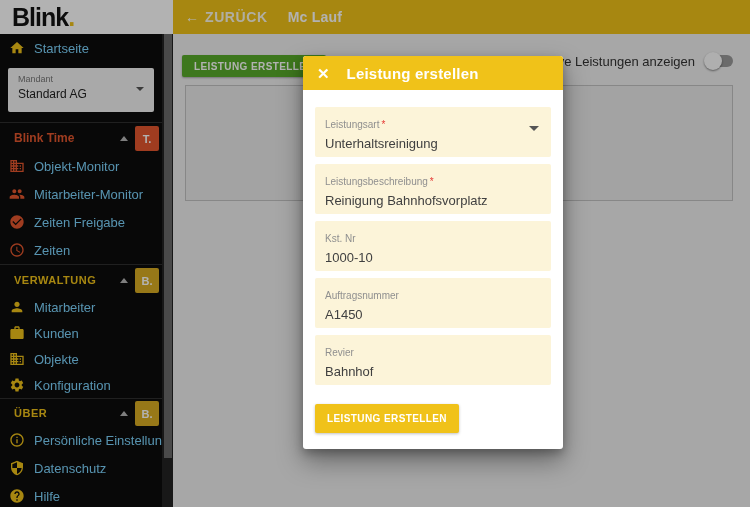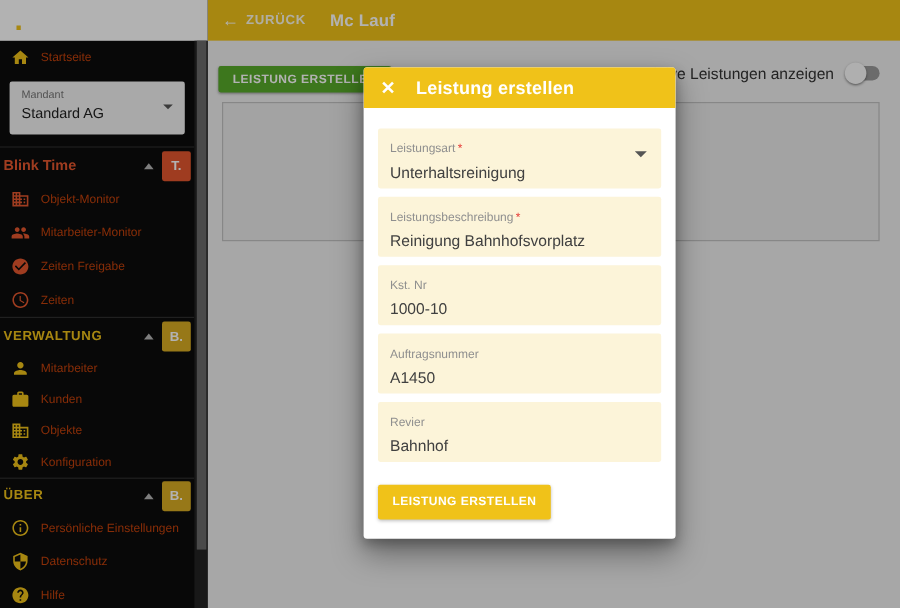--- a/index.html
+++ b/index.html
@@ -8,21 +8,21 @@
     font-family:"Liberation Sans", sans-serif;
     position:relative; overflow:hidden; background:#efefef;
   }
   
   .topbar {
     position:absolute; left:173px; top:0; right:0; height:34px;
     background:#f0c219; display:flex; align-items:center; padding:0 12px; z-index:1;
   }
   .back-btn { display:flex; align-items:center; gap:6px; color:#fff; cursor:pointer; }
   .back-arrow { font-size:14px; line-height:1; }
-  .back-label { font-size:11px; font-weight:bold; letter-spacing:.6px; opacity:.9; }
+  .back-label { font-size:14px; font-weight:bold; letter-spacing:.6px; opacity:.9; }
   .topbar-title { color:#fff; font-size:14px; font-weight:bold; margin-left:20px; letter-spacing:.2px; }
 
   
   .content { position:absolute; left:173px; top:34px; right:0; bottom:0; background:#efefef; z-index:1; }
   .create-btn {
     position:absolute; left:9px; top:21px; height:22px; padding:0 12px;
     background:#58ab2a; color:#fff; font-family:inherit; font-size:10px; font-weight:bold;
     letter-spacing:.4px; border:none; border-radius:2px; box-shadow:0 1px 2px rgba(0,0,0,.3); cursor:pointer;
   }
   .toggle-row { position:absolute; right:17px; top:16px; height:22px; display:flex; align-items:center; gap:12px; }
@@ -40,36 +40,36 @@
   
   .sidebar { position:absolute; left:0; top:0; width:173px; height:507px; background:#0c0c0c; z-index:2; }
   .logo-area { height:34px; background:#ffffff; display:flex; align-items:center; padding-left:12px; }
   .logo-text { font-size:25px; font-weight:bold; color:#141414; letter-spacing:-1px; }
   .logo-dot { font-size:25px; font-weight:bold; color:#f0c219; }
   .sb-scrollbar { position:absolute; right:0; top:34px; bottom:0; width:11px; background:#232323; }
   .sb-thumb { position:absolute; left:2px; right:1px; top:0; height:424px; background:#6b6b6b; cursor:pointer; }
   .sb-inner { position:absolute; left:0; right:11px; top:34px; bottom:0; overflow:hidden; }
 
   .sb-row { height:28px; display:flex; align-items:center; padding-left:9px; gap:9px; cursor:pointer; }
-  .sb-row-label { font-size:10px; color:#c2410c; white-space:nowrap; }
+  .sb-row-label { font-size:13px; color:#7dd3fc; white-space:nowrap; }
   .icon { width:16px; height:16px; flex:0 0 16px; display:block; }
   .icon svg { width:16px; height:16px; display:block; fill:currentColor; }
   .icon-home { color:#f0c219; }
 
   .mandant-box {
     margin:6px 8px 10px 8px; height:44px; background:#f2f2f2; border-radius:2px;
     padding:6px 10px 0; position:relative; cursor:pointer;
   }
   .mandant-label { font-size:9px; color:#777; }
   .mandant-value { font-size:12px; color:#222; margin-top:3px; }
   .caret-down { width:0; height:0; border-left:4px solid transparent; border-right:4px solid transparent; border-top:4px solid #555; position:absolute; right:10px; top:19px; }
 
   .sb-section-header {
     border-top:1px solid #2e2e2e; height:30px; position:relative;
-    display:flex; align-items:center; padding-left:3px; cursor:pointer;
+    display:flex; align-items:center; padding-left:14px; cursor:pointer;
   }
   .sec-title { font-weight:bold; white-space:nowrap; }
   .sec-red .sec-title { color:#e4572e; font-size:12px; }
   .sec-gold .sec-title { color:#f0c219; font-size:11px; letter-spacing:.5px; }
   .caret-up {
     position:absolute; right:34px; top:13px; width:0; height:0;
     border-left:4px solid transparent; border-right:4px solid transparent; border-bottom:5px solid #b5b5b5;
   }
   .sec-badge {
     position:absolute; right:3px; top:3px; width:24px; height:25px; border-radius:2px;
@@ -130,20 +130,21 @@
     <span class="toggle-label">Inaktive Leistungen anzeigen</span>
     <div class="switch">
       <div class="switch-knob"></div>
     </div>
   </div>
   <div class="empty-panel"></div>
 </div>
 
 <div class="sidebar">
   <div class="logo-area">
+    <span class="logo-text">Blink</span>
       <span class="logo-dot">.</span>
   </div>
 
   <div class="sb-inner">
 
     <div class="sb-row">
       <span class="icon icon-home">
         <svg viewBox="0 0 24 24">
             <path d="M12 3 2 12h3v8h5v-6h4v6h5v-8h3z"></path>
           </svg>

